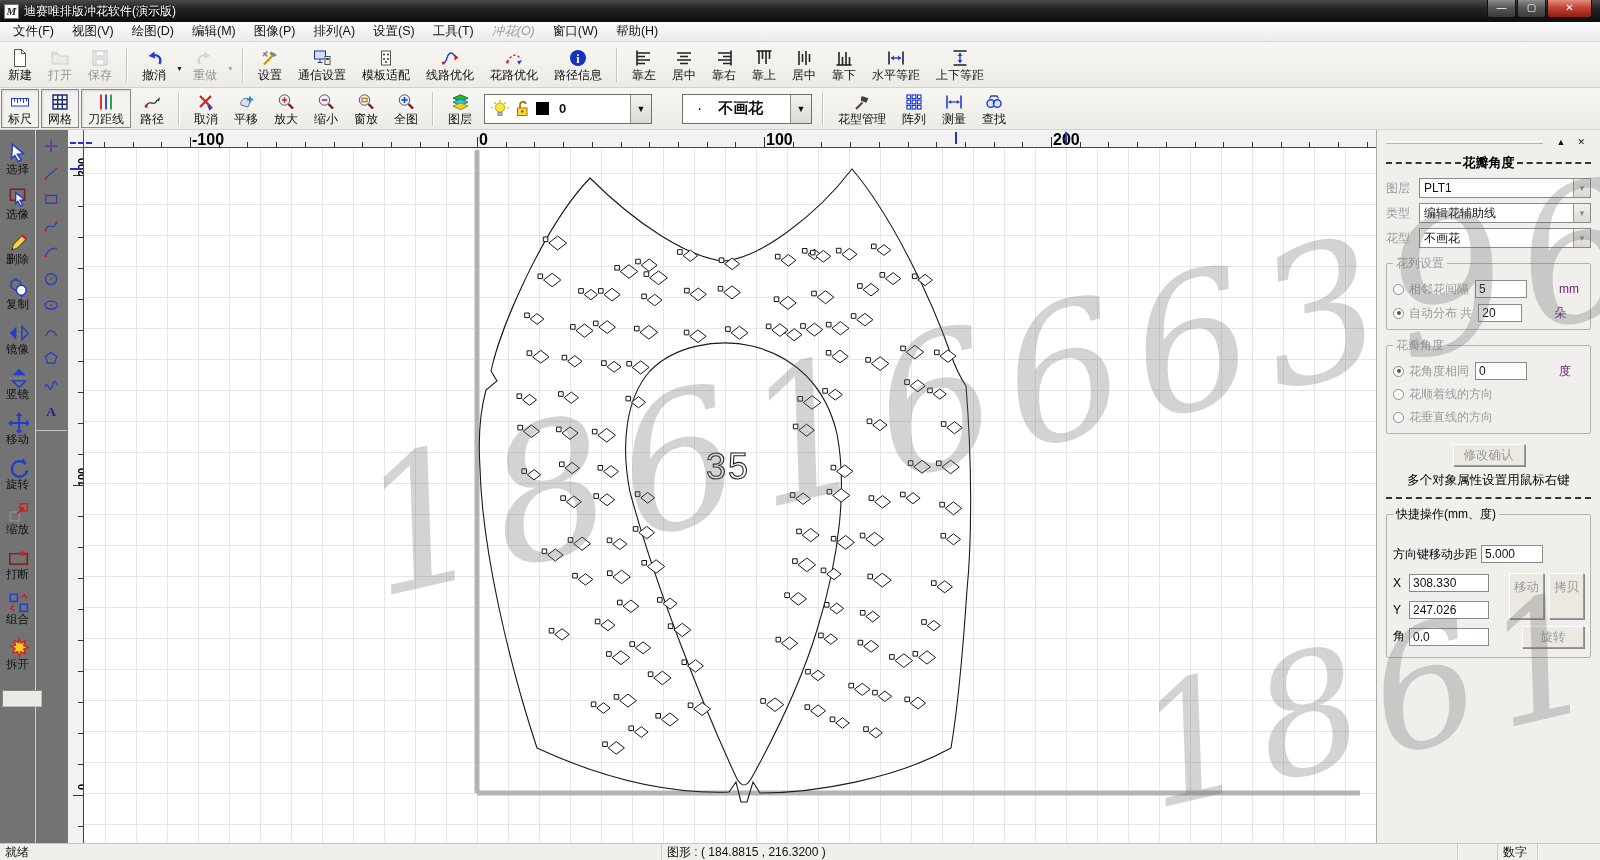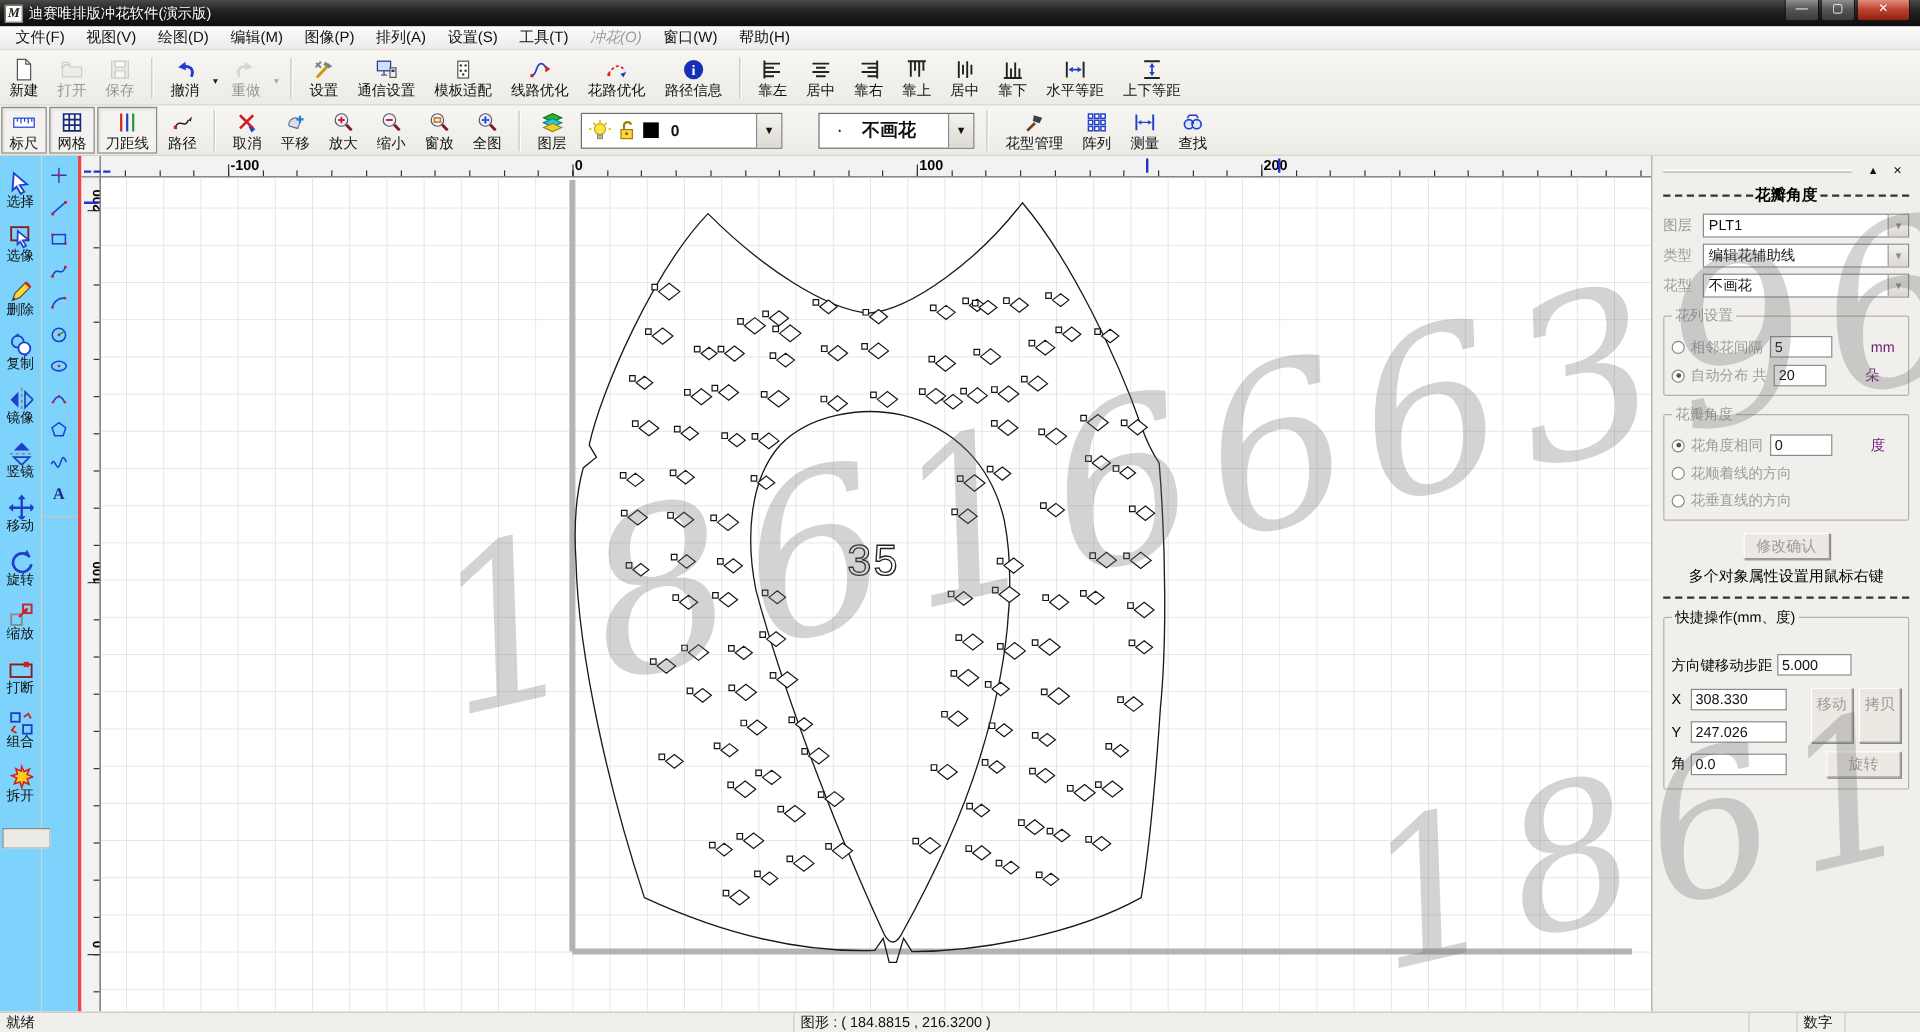--- a/index.html
+++ b/index.html
@@ -48,42 +48,42 @@
     margin:0 4px; }
   .combo .val { font-size:13px; font-weight:bold; padding:0 6px; }
   .combo .cbtn { width:21px; height:100%; margin-left:auto; background:linear-gradient(#f4f3f0,#dcd9d2);
     border-left:1px solid #8a8a8a; display:flex; align-items:center; justify-content:center;
     font-size:9px; color:#111; }
   .combo .sw { width:13px; height:13px; background:#000; margin:0 4px; }
   .bullet { font-size:16px; padding:0 10px 0 14px; }
 
   
   .toolbox { position:absolute; left:0; top:130px; width:68px; height:713px;
-    background:#7dd3fc; border-right:3px solid #ef4444; display:flex; }
+    background:#737373; border-right:1px solid #ef4444; display:flex; }
   .tool-col1 { width:36px; border-right:1px solid #d5d2ca; padding-top:6px; }
   .tool-col2 { width:31px; padding-top:4px; }
   .tool-item { height:45px; display:flex; flex-direction:column; align-items:center; justify-content:center; }
   .tool-item .t-lab { font-size:11.5px; line-height:13px; }
   .tool-d { height:26.5px; display:flex; align-items:center; justify-content:center; }
   .tool-col2-inner { border-bottom:1px solid #c9c6bf; padding-bottom:4px; }
   .toolbox-footer { position:absolute; left:2px; top:690px; width:40px; height:17px;
     border:1px solid #bbb; border-top-color:#888; border-left-color:#888; background:#eceae5; }
 
   
   .canvas-wrap { position:absolute; left:68px; top:130px; width:1308px; height:713px; background:#f2f2f2; }
   .ruler-corner { position:absolute; left:0; top:0; width:16px; height:18px; background:#f2f2f2;
     border-right:1px solid #555; border-bottom:1px solid #555; }
   .corner-dash-h { position:absolute; left:2px; top:12px; width:22px; border-top:2px dashed #2233cc; z-index:3;}
   .h-ruler { position:absolute; left:16px; top:0; width:1292px; height:18px; background:#f2f2f2;
     border-bottom:1px solid #444; overflow:hidden; }
   .v-ruler { position:absolute; left:0; top:18px; width:16px; height:695px; background:#f2f2f2;
     border-right:1px solid #444; overflow:hidden; }
   .htick { position:absolute; bottom:0; width:1px; background:#333; }
   .vtick { position:absolute; right:0; height:1px; background:#333; }
-  .hlab { position:absolute; top:1px; font-size:12px; font-weight:bold; color:#000; }
+  .hlab { position:absolute; top:1px; font-size:16px; font-weight:bold; color:#000; }
   .vlab { position:absolute; left:-1px; font-size:11px; font-weight:bold; color:#000;
     transform:rotate(-90deg); transform-origin:center; width:30px; text-align:center; }
   .hmark { position:absolute; top:2px; height:12px; border-left:2px dashed #2233cc; }
   .vmark { position:absolute; right:1px; width:12px; border-top:2px dashed #2233cc; }
   .canvas { position:absolute; left:16px; top:18px; width:1292px; height:695px; background:#fff;
     background-image:
       linear-gradient(#e6e6e6 1px, transparent 1px),
       linear-gradient(90deg, #e6e6e6 1px, transparent 1px);
     background-size:31px 31px, 31px 31px;
     background-position:0 25px, 21px 0; }

